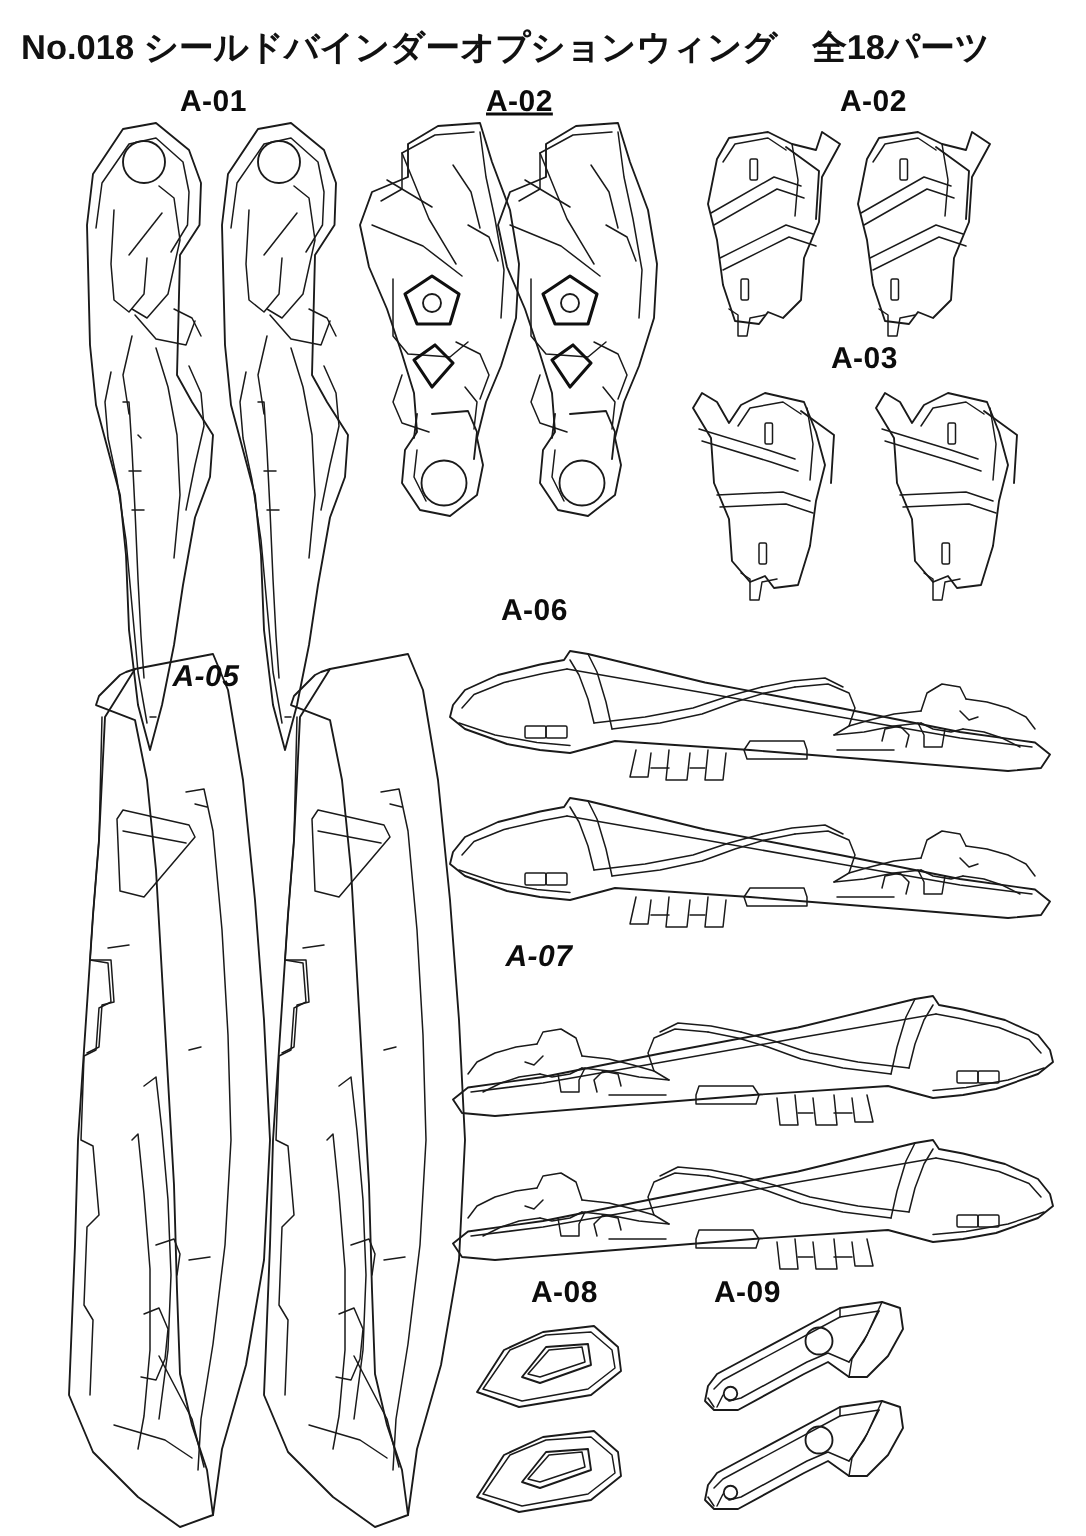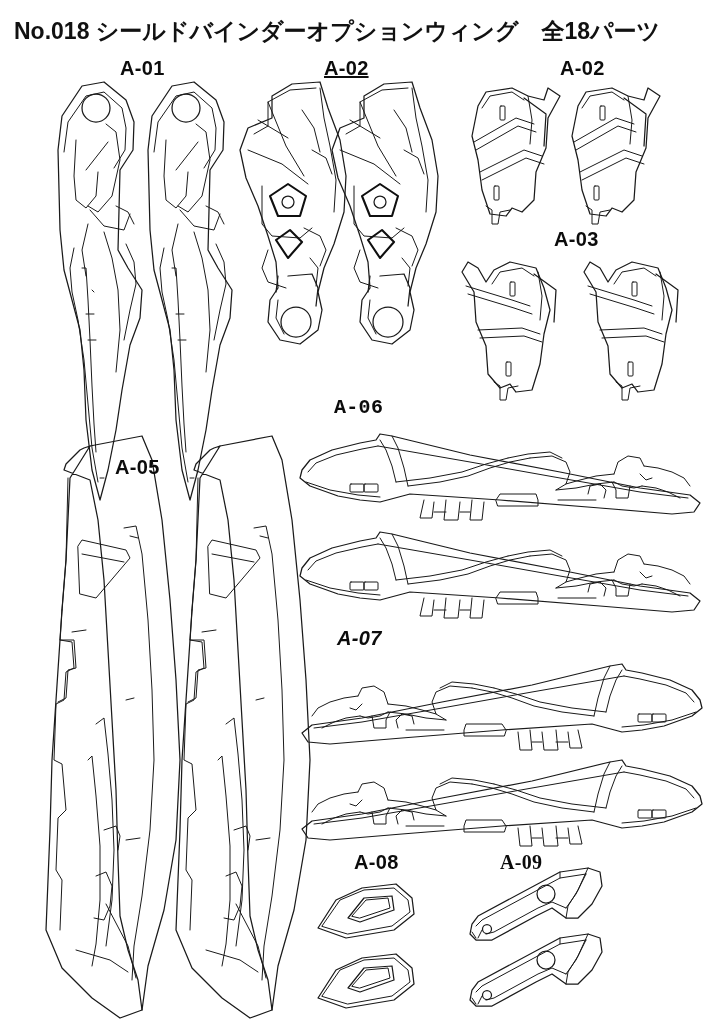--- a/index.html
+++ b/index.html
@@ -413,19 +413,19 @@
       <circle class="ln" cx="487" cy="995" r="4.5"></circle>
       <path class="ln-t" d="M472 998 L476 1004"></path>
     </g>
 
   </svg>
 
   <div class="plabel" style="left:108px;top:57px;">A-01</div>
   <div class="plabel" style="left:312px;top:57px;text-decoration:underline;">A-02</div>
   <div class="plabel" style="left:548px;top:57px;">A-02</div>
   <div class="plabel" style="left:542px;top:228px;">A-03</div>
-  <div class="plabel" style="left:103px;top:456px;">A-05</div>
-  <div class="plabel" style="left:322px;top:396px;font-family:Liberation Mono, monospace;">A-06</div>
+  <div class="plabel" style="left:103px;top:440px;font-style:italic;">A-05</div>
+  <div class="plabel" style="left:322px;top:396px;">A-06</div>
   <div class="plabel" style="left:325px;top:627px;font-style:italic;">A-07</div>
   <div class="plabel" style="left:342px;top:851px;">A-08</div>
-  <div class="plabel" style="left:488px;top:851px;font-family:Liberation Serif, serif;">A-09</div>
+  <div class="plabel" style="left:464px;top:851px;">A-09</div>
 
 </div>
 
 </body></html>

